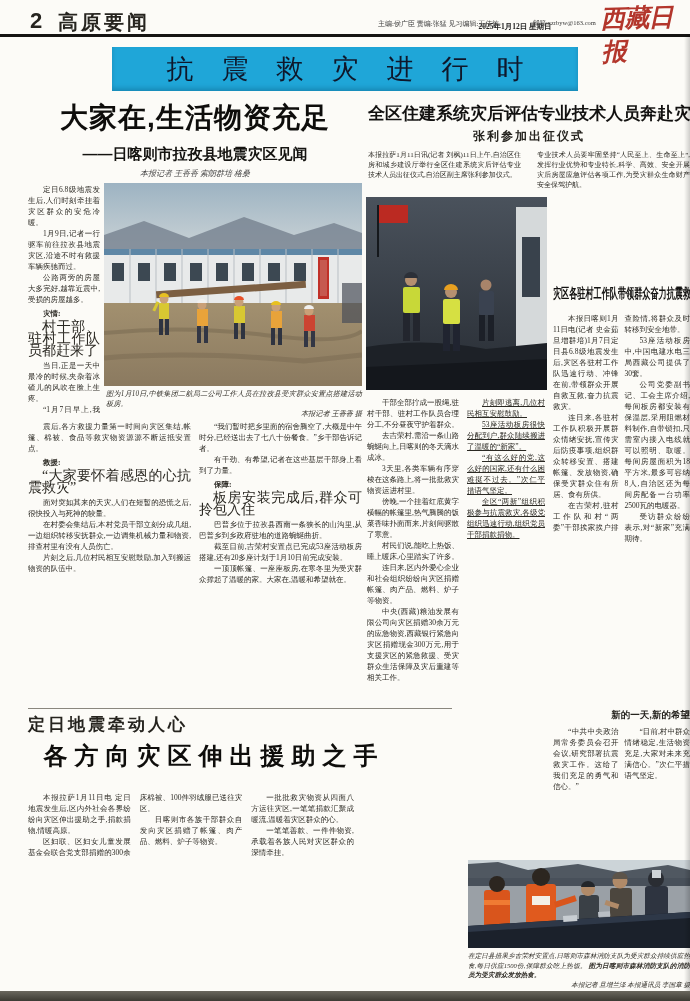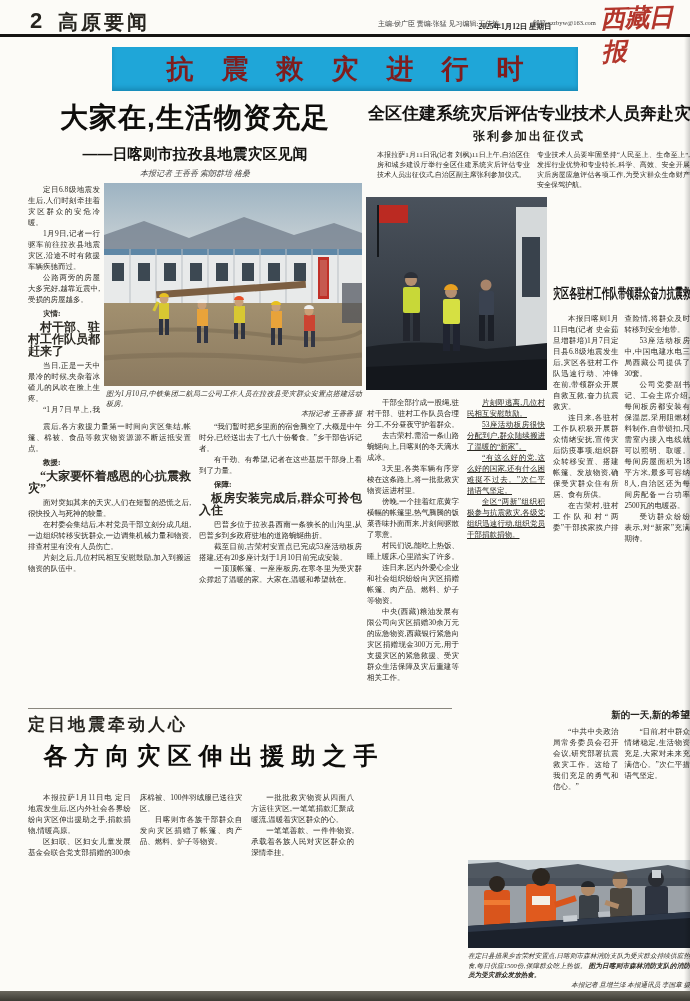--- a/index.html
+++ b/index.html
@@ -8,40 +8,40 @@
   .abs{position:absolute;}
   
   .pgnum{font-family:"Liberation Sans",sans-serif;font-weight:900;font-size:22px;}
   .section-name{font-family:"Liberation Sans",sans-serif;font-weight:900;font-size:20px;letter-spacing:3px;}
   .hdr-small{font-size:7px;color:#3a3a3a;white-space:nowrap;}
   .hdr-date{font-weight:bold;font-size:7.5px;color:#222;margin-top:16px;}
   .masthead{font-style:italic;font-weight:900;font-size:25px;color:#b3362c;letter-spacing:-1px;
             font-family:"Liberation Serif",serif;transform:rotate(-2deg);}
   .hdr-rule2{background:#151412;height:3px;}
   
-  .banner{background:#1fa6d8;color:#7f1d1d;display:flex;align-items:center;justify-content:center;
-          font-family:"Liberation Sans",sans-serif;font-weight:700;font-size:27px;letter-spacing:28px;
+  .banner{background:#1fa6d8;color:#0f172a;display:flex;align-items:center;justify-content:center;
+          font-family:"Liberation Sans",sans-serif;font-weight:400;font-size:27px;letter-spacing:28px;
           text-indent:28px;box-shadow:inset 0 -3px 4px rgba(0,60,90,.25);}
   
   .h-main{font-family:"Liberation Sans",sans-serif;font-weight:900;font-size:28px;letter-spacing:1px;
           text-align:center;color:#0e0d0b;}
   .h-sub{font-family:"Liberation Sans",sans-serif;font-weight:bold;font-size:15px;text-align:center;color:#141310;}
   .byline{font-style:italic;font-size:8px;text-align:center;color:#444;}
   .h-rt{font-family:"Liberation Sans",sans-serif;font-weight:900;font-size:17px;text-align:center;
         color:#121110;letter-spacing:0px;white-space:nowrap;}
   .h-rt2{font-family:"Liberation Sans",sans-serif;font-weight:bold;font-size:12px;text-align:center;letter-spacing:2px;}
   .h-rm{font-family:"Liberation Sans",sans-serif;font-weight:900;font-size:14px;white-space:nowrap;
         transform:scaleX(0.58);transform-origin:left center;color:#121110;}
   .kicker{font-family:"Liberation Sans",sans-serif;font-weight:900;font-size:17px;letter-spacing:3px;text-align:left;}
   .h-a4{font-family:"Liberation Sans",sans-serif;font-weight:900;font-size:24px;letter-spacing:7px;text-align:center;color:#0e0d0b;}
   
   .txt{font-size:7.5px;line-height:11px;text-align:justify;overflow:hidden;color:#2b2923;}
   .txt p{margin:0;text-indent:2em;}
   .txt .f-label{font-weight:bold;text-indent:2em;margin-top:3px;}
-  .txt .f-qhead{font-weight:bold;font-size:12px;line-height:12px;text-indent:1em;margin:2px 0 3px;}
+  .txt .f-qhead{font-weight:normal;font-size:14px;line-height:12px;text-indent:1em;margin:2px 0 3px;}
   .cols2{column-count:2;column-gap:8px;}
   .cols3{column-count:3;column-gap:9px;}
   .subhead-mid{font-family:"Liberation Sans",sans-serif;font-weight:700;font-size:9.5px;text-align:right;margin:4px 0;}
   
   .cap{font-style:italic;font-size:7.2px;line-height:10px;text-align:justify;color:#33302a;}
   .cap .credit{display:block;text-align:right;font-style:italic;}
   .cap .capbold{font-weight:bold;}
   
   .rule{background:#8a877e;}
   .bottom-bar{background:linear-gradient(#6a675e,#3c3a33);}
@@ -180,21 +180,21 @@
       <p class="f-p">有干劲、有希望,记者在这些基层干部身上看到了力量。</p>
       <p class="f-label">保障:</p>
       <p class="f-qhead">板房安装完成后,群众可拎包入住</p>
       <p class="f-p">巴普乡位于拉孜县西南一条狭长的山沟里,从巴普乡到乡政府驻地的道路蜿蜒曲折。</p>
       <p class="f-p">截至目前,吉荣村安置点已完成53座活动板房搭建,还有20多座计划于1月10日前完成安装。</p>
       <p class="f-p">一顶顶帐篷、一座座板房,在寒冬里为受灾群众撑起了温暖的家。大家在,温暖和希望就在。</p>
     </div>
 
   <div class="abs h-rt" style="left:368px;top:102px;width:322px;">全区住建系统灾后评估专业技术人员奔赴灾区</div>
   <div class="abs h-rt2" style="left:368px;top:128px;width:322px;">张利参加出征仪式</div>
-  <div class="abs txt" style="left:377px;top:150px;width:153px;height:44px;font-size:7px;line-height:10px;">本报拉萨1月11日讯(记者 刘枫)11日上午,自治区住房和城乡建设厅举行全区住建系统灾后评估专业技术人员出征仪式,自治区副主席张利参加仪式。</div>
+  <div class="abs txt" style="left:368px;top:150px;width:153px;height:44px;font-size:7px;line-height:10px;">本报拉萨1月11日讯(记者 刘枫)11日上午,自治区住房和城乡建设厅举行全区住建系统灾后评估专业技术人员出征仪式,自治区副主席张利参加仪式。</div>
   <div class="abs txt" style="left:537px;top:150px;width:153px;height:44px;font-size:7px;line-height:10px;">专业技术人员要牢固坚持“人民至上、生命至上”,发挥行业优势和专业特长,科学、高效、安全开展灾后房屋应急评估各项工作,为受灾群众生命财产安全保驾护航。</div>
 
   <div class="abs" style="left:366px;top:197px;width:181px;height:193px;">
     <svg width="181" height="193" viewBox="0 0 181 193">
       <defs>
         <linearGradient id="dk" x1="0" y1="0" x2="0" y2="1">
           <stop offset="0" stop-color="#4a525c"></stop>
             <stop offset="1" stop-color="#272c33"></stop>
         </linearGradient>
       </defs>

